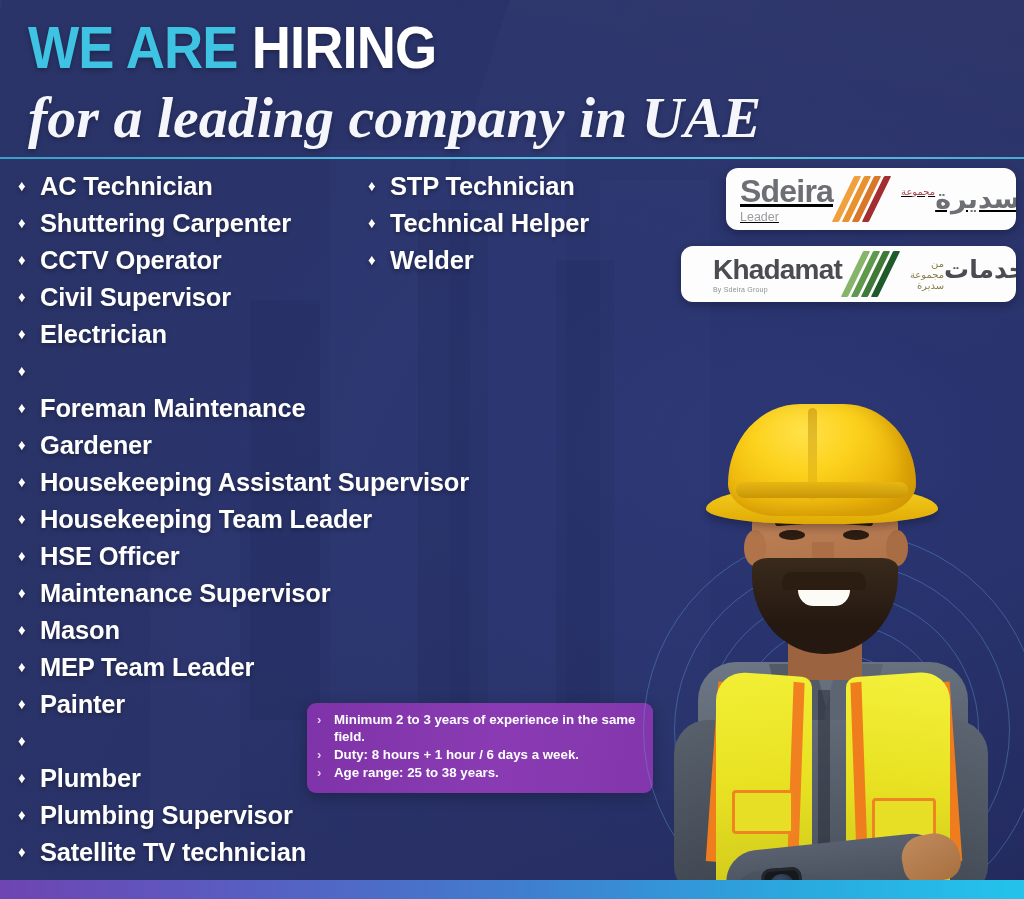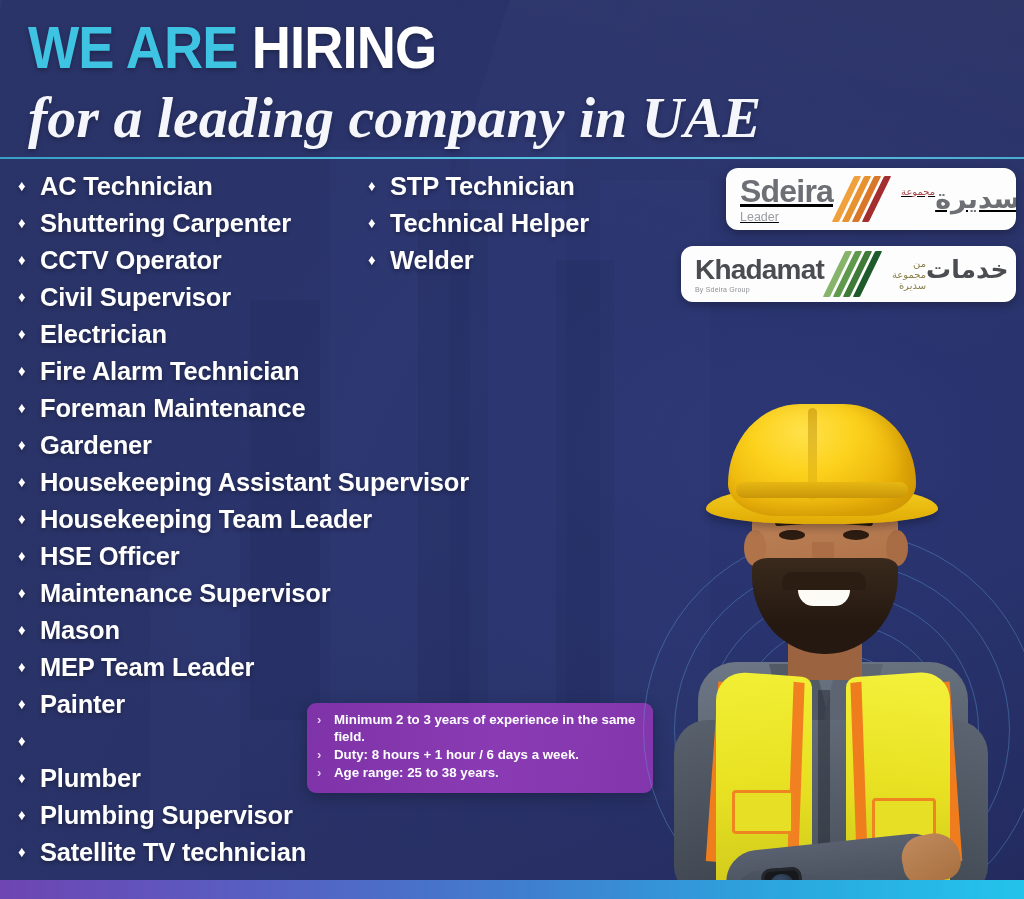--- a/index.html
+++ b/index.html
@@ -118,21 +118,21 @@
   
   .logo-card{
     position:absolute;
     background:#fdfdfd;
     border-radius:12px;
     box-shadow:0 3px 10px rgba(0,0,0,.3);
     display:flex; align-items:center;
     overflow:hidden;
   }
   .logo-sdeira{ left:726px; top:168px; width:290px; height:62px; padding:0 14px;text-decoration:underline; }
-  .logo-khadamat{ left:681px; top:246px; width:335px; height:56px; padding:0 14px; }
+  .logo-khadamat{ left:681px; top:246px; width:335px; height:56px; padding:0 32px; }
 
   .logo-left{ display:flex; flex-direction:column; justify-content:center; }
   .logo-name{
     font-weight:bold; letter-spacing:-0.8px; line-height:1;
   }
   .sd-name{ font-size:32px; color:#6d6f74; }
   .sd-sub{ font-size:12.5px; color:#9a9ca1; margin-top:3px; letter-spacing:0; font-weight:normal; }
   .kh-name{ font-size:28px; color:#4a4c51; }
   .kh-sub{ font-size:7px; color:#8e9095; margin-top:2px; letter-spacing:.2px; font-weight:normal; }
 
@@ -379,21 +379,20 @@
         <div class="job">
           <span class="bullet">♦</span>
           <span class="job-label">Civil Supervisor</span>
         </div>
         <div class="job">
           <span class="bullet">♦</span>
           <span class="job-label">Electrician</span>
         </div>
         <div class="job">
           <span class="bullet">♦</span>
-          <span class="job-label">Fire Alarm Technician</span>
         </div>
         <div class="job">
           <span class="bullet">♦</span>
           <span class="job-label">Foreman Maintenance</span>
         </div>
         <div class="job">
           <span class="bullet">♦</span>
           <span class="job-label">Gardener</span>
         </div>
         <div class="job">

